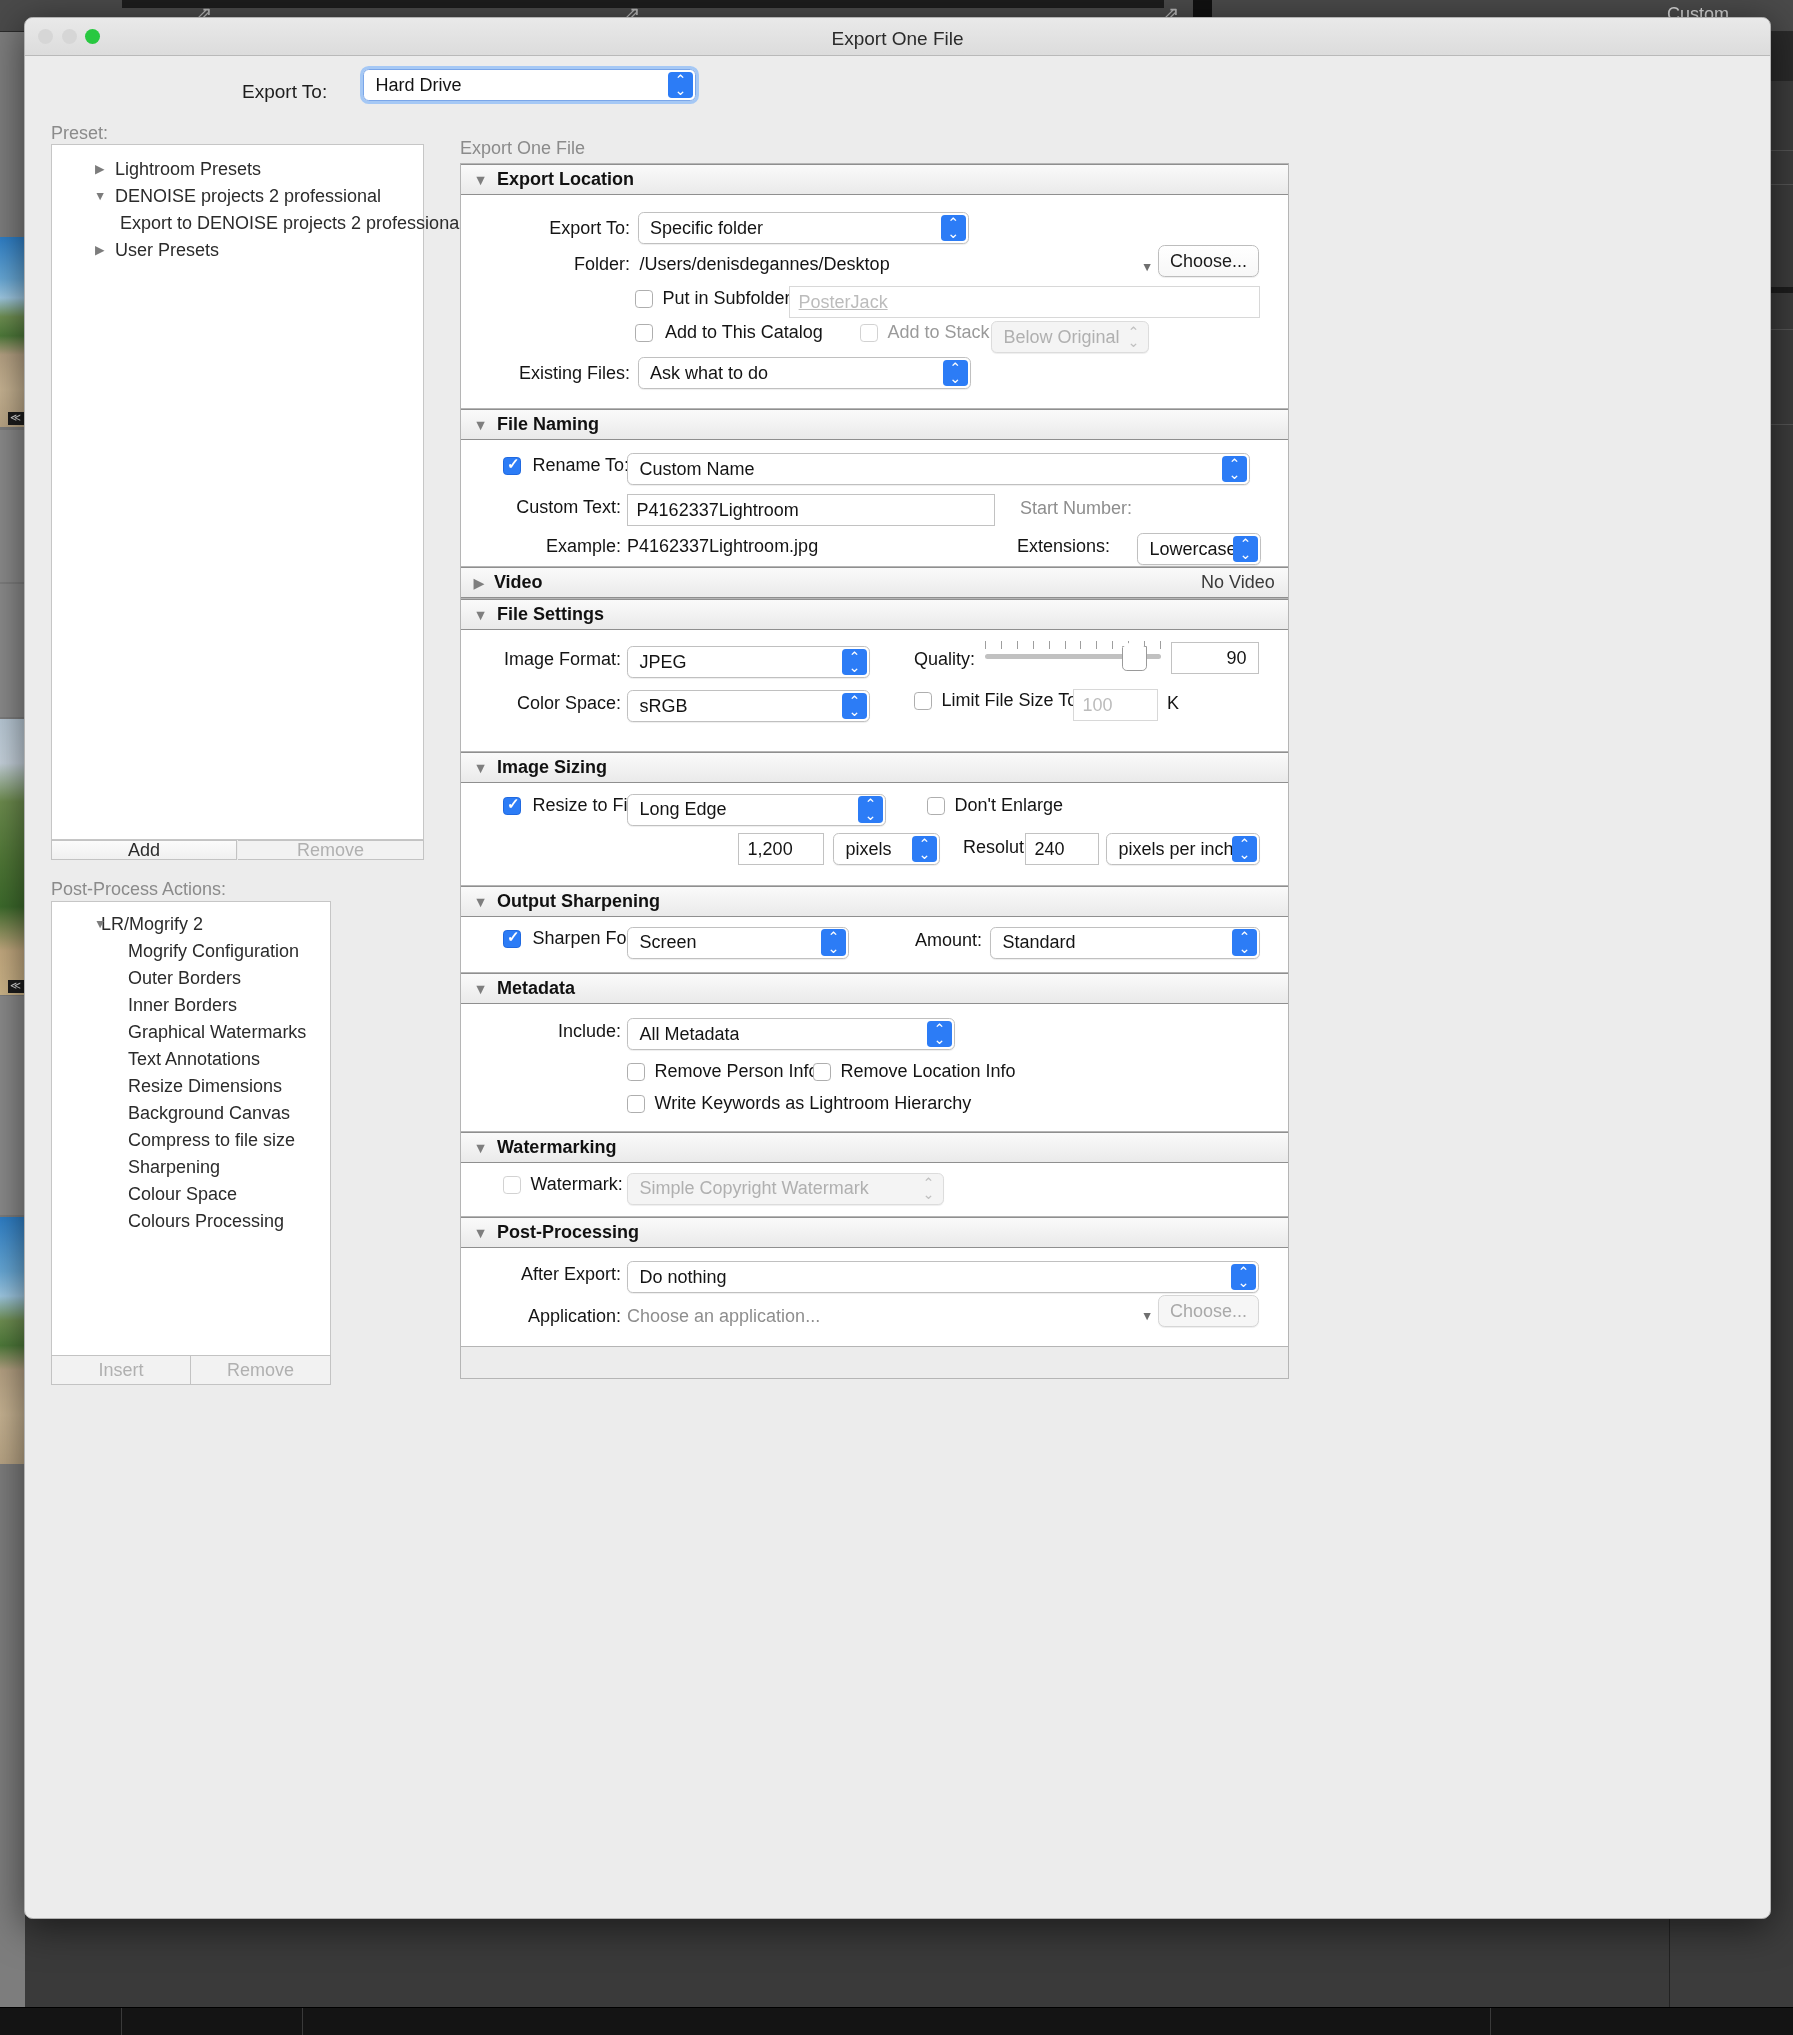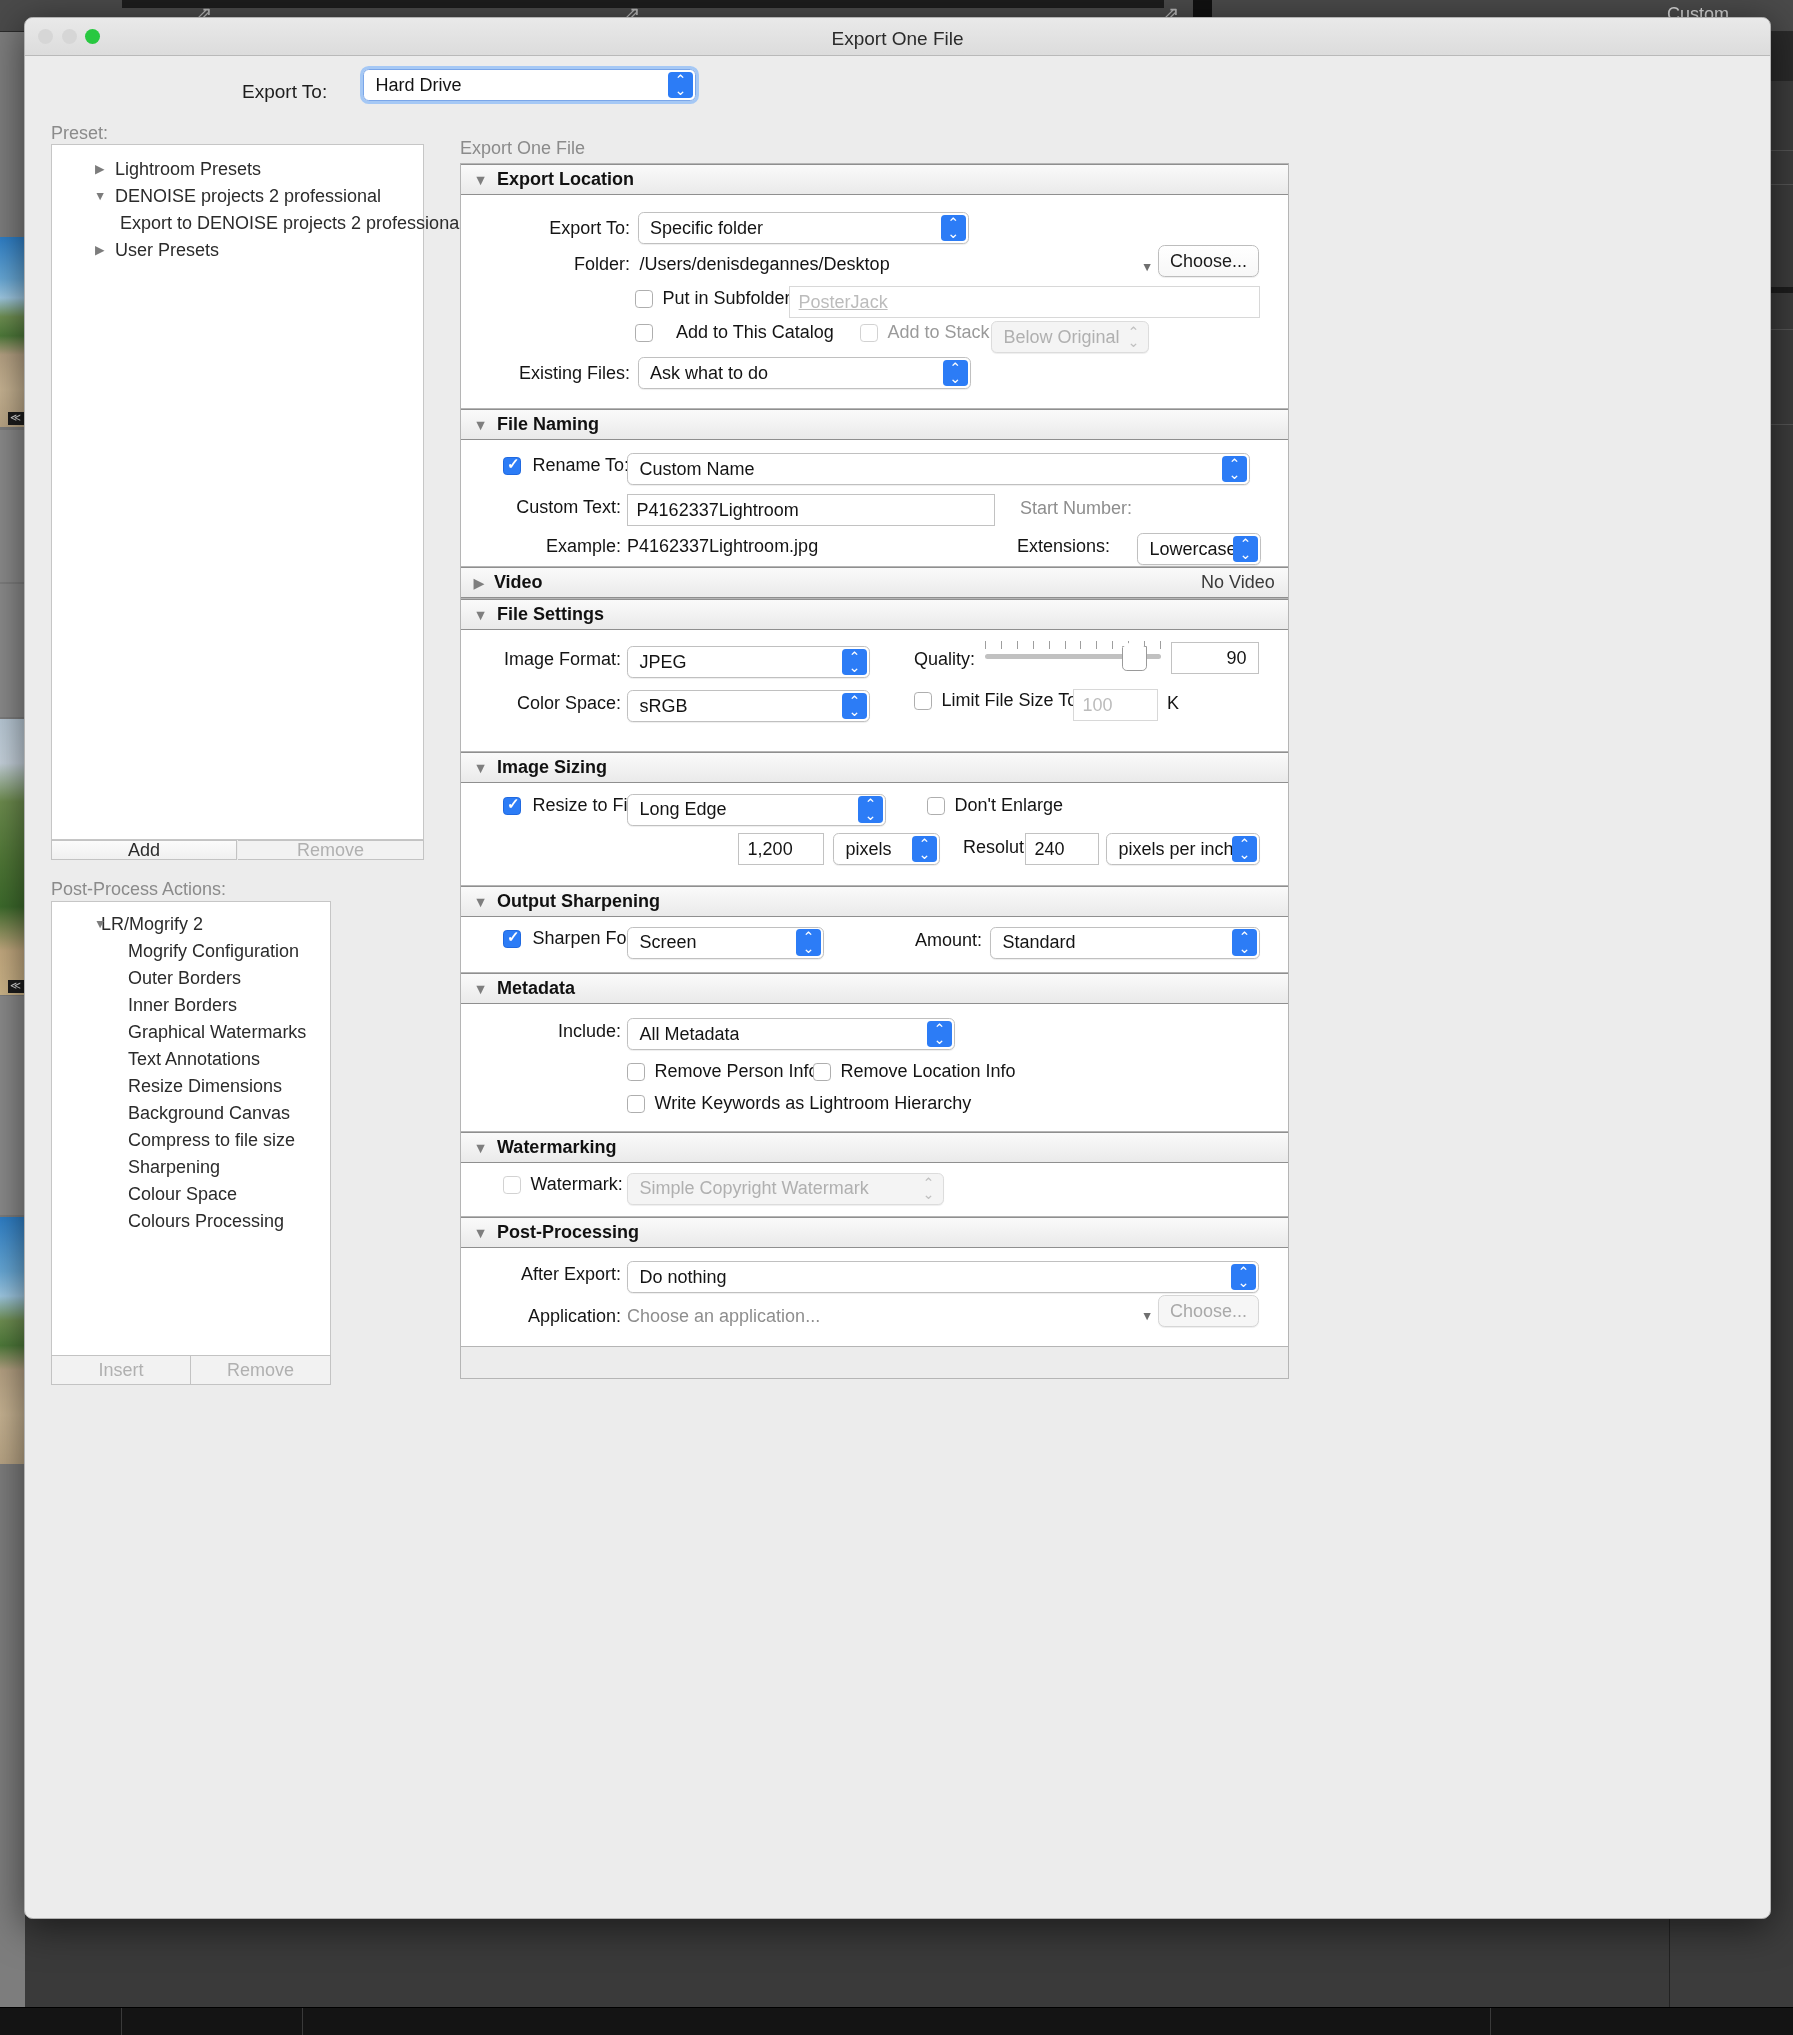--- a/index.html
+++ b/index.html
@@ -438,21 +438,21 @@
         <div class="wbtn" style="position:absolute;left:697px;top:50px;width:101px;height:32px;font-size:18px;">Choose...</div>
 
         <div class="row" style="left:174px;top:93px;">
           <span class="cbox"></span>
           <span class="lbl" style="margin-left:9.5px;">Put in Subfolder:</span>
         </div>
         <div class="tfield ghost placeholder" style="position:absolute;left:328px;top:91px;width:471px;text-decoration:underline;">PosterJack</div>
 
         <div class="row" style="left:174px;top:127px;">
           <span class="cbox"></span>
-          <span class="lbl" style="margin-left:23px;">Add to This Catalog</span>
+          <span class="lbl" style="margin-left:12px;">Add to This Catalog</span>
         </div>
         <div class="row" style="left:399px;top:127px;">
           <span class="cbox off2"></span>
           <span class="lbl muted" style="margin-left:9.5px;">Add to Stack:</span>
         </div>
         <div style="position:absolute;left:530px;top:126px;width:158px;">
           <div class="popup plain disabled">
             <div class="pv">Below Original</div>
             <div class="chev">
                 <span>⌃</span>
@@ -631,21 +631,21 @@
     <div class="sect">
       <div class="sect-head">
         <span class="tri">▼</span>
         <span class="stitle">Output Sharpening</span>
       </div>
       <div class="sect-body" style="height:55px;">
         <div class="row" style="left:42px;top:11.4px;">
           <span class="cbox on"></span>
           <span class="lbl" style="margin-left:11.4px;">Sharpen For:</span>
         </div>
-        <div style="position:absolute;left:166px;top:9.5px;width:197px;">
+        <div style="position:absolute;left:166px;top:9.5px;width:222px;">
           <div class="popup">
             <div class="pv">Screen</div>
             <div class="chev">
                 <span>⌃</span>
                 <span>⌄</span>
               </div>
           </div>
         </div>
         <div class="lbl" style="position:absolute;left:454px;top:13.3px;">Amount:</div>
         <div style="position:absolute;left:529px;top:9.5px;width:270px;">

